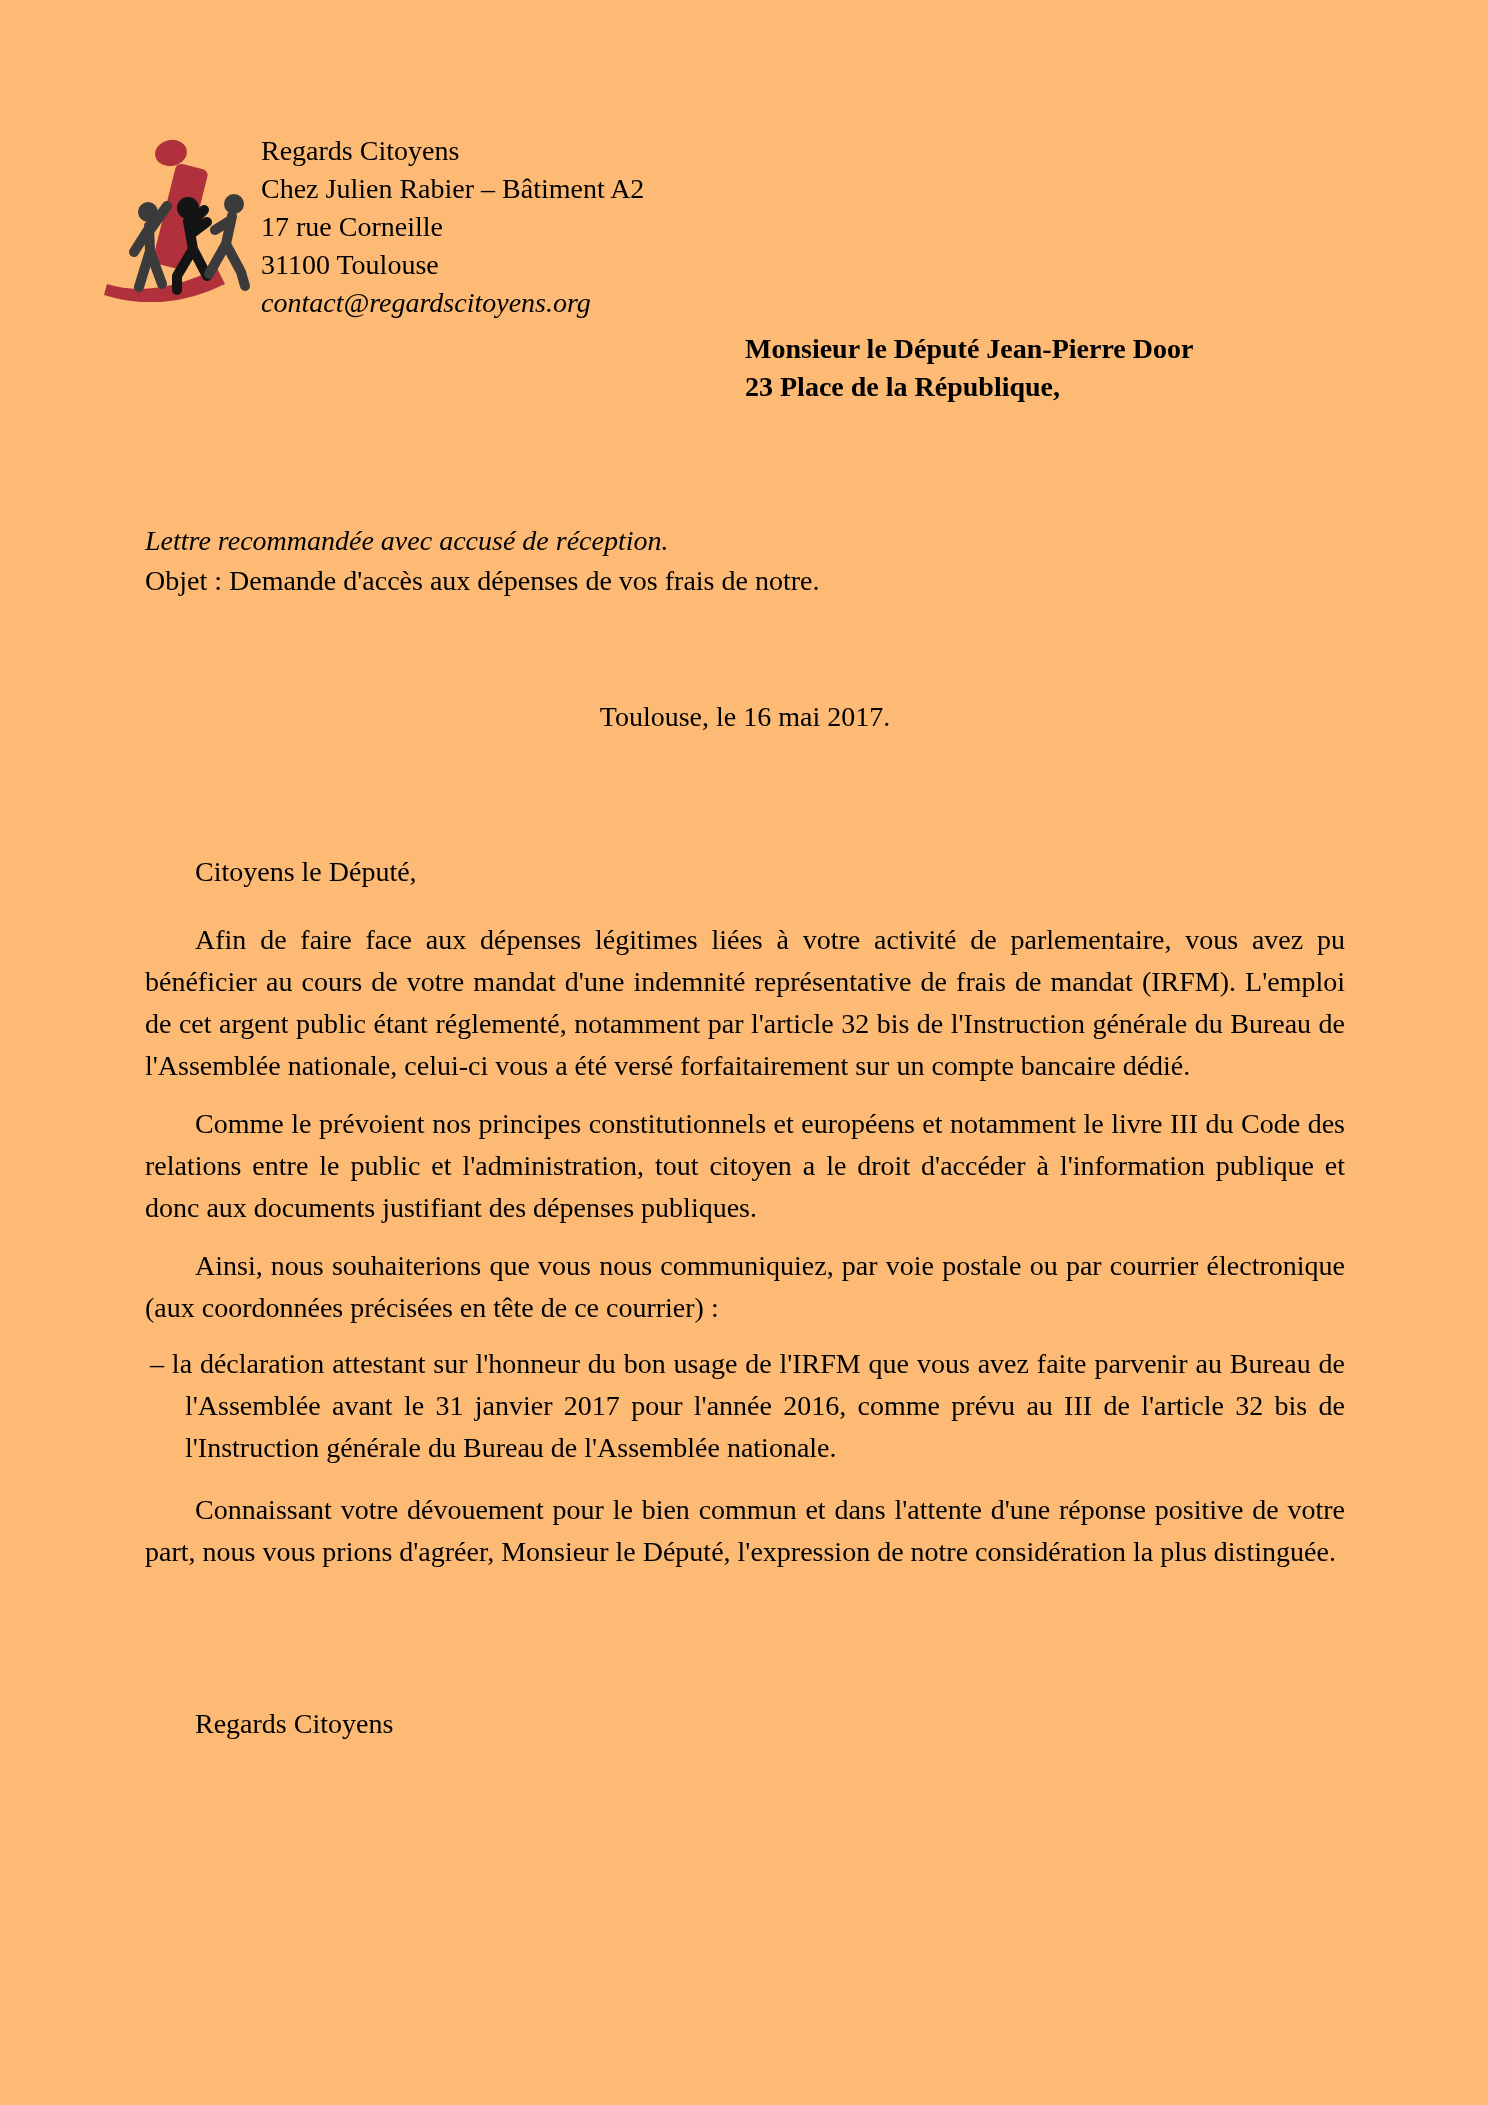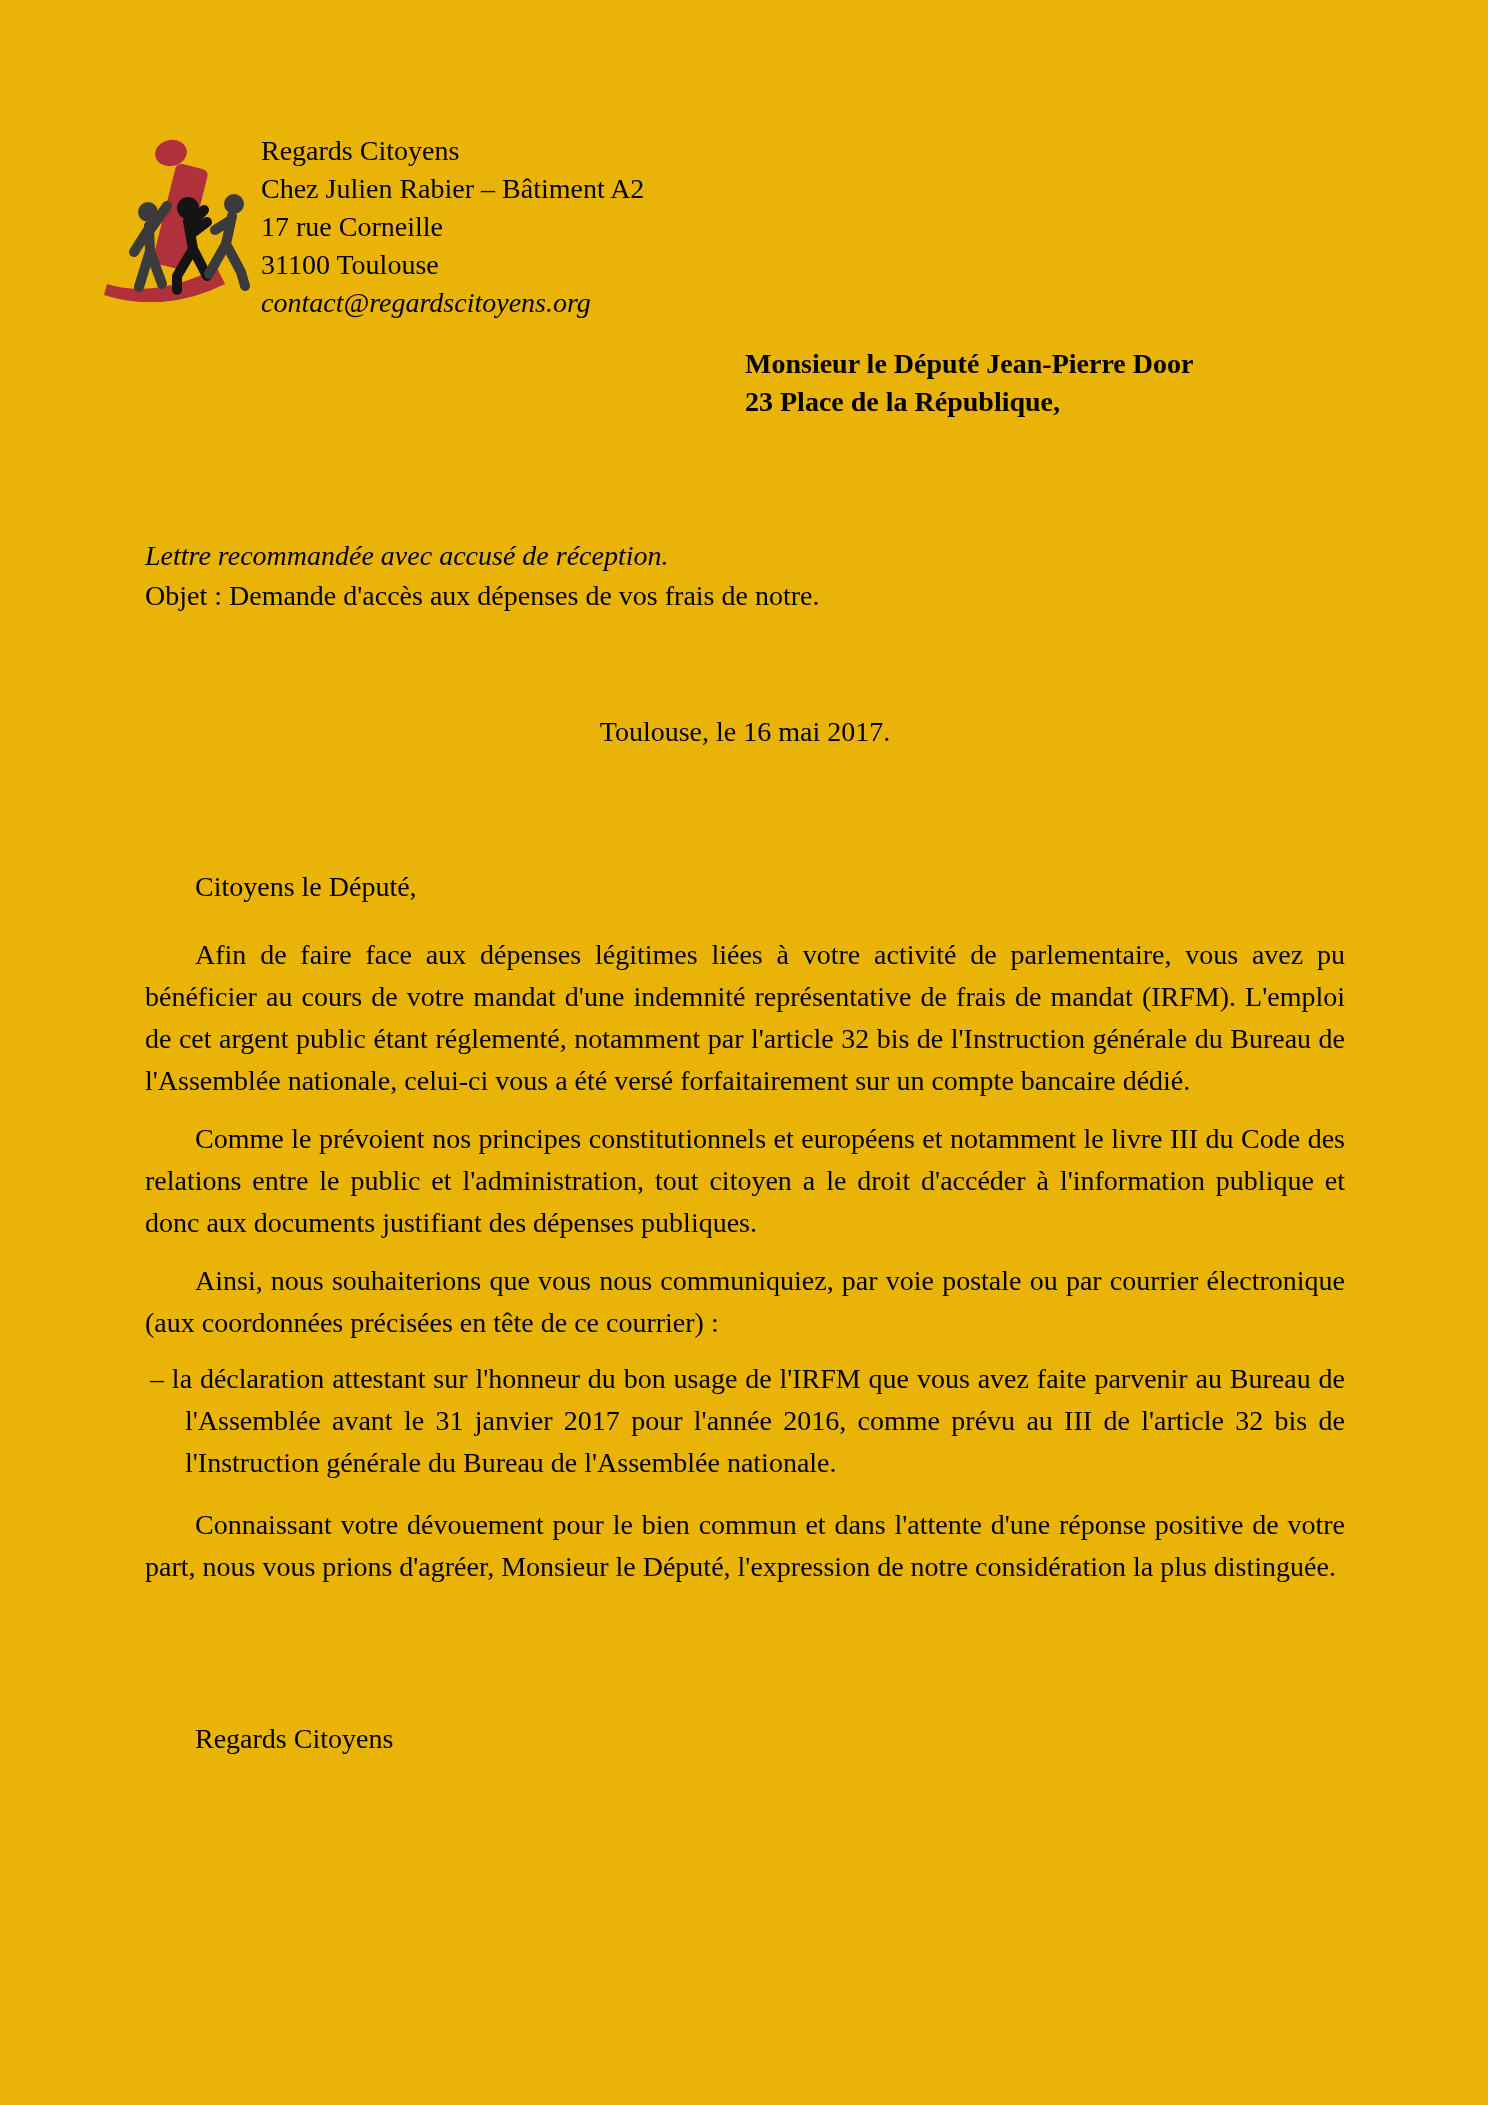--- a/index.html
+++ b/index.html
@@ -1,35 +1,35 @@
 <!DOCTYPE html>
 <html lang="fr"><head>
 <meta charset="utf-8">
 <style>
   html, body { margin: 0; padding: 0; background: #ffffff; }
   .page {
     position: relative;
     width: 1488px;
     min-height: 2105px;
     box-sizing: border-box;
-    background: #eab308;
+    background: #fdba74;
     padding: 132px 143px 60px 145px;
     font-family: "Liberation Serif", "DejaVu Serif", serif;
     font-size: 28px;
     color: #000000;
   }
 
   
   .letterhead { display: flex; align-items: flex-start; }
   .logo { flex: none; width: 152px; margin-left: -42px; padding-top: 2px; }
   .sender { margin-left: 6px; line-height: 38px; white-space: nowrap; }
   .sender .email { font-style: italic; }
 
   
-  .recipient { margin-left: 600px; margin-top: 23px; font-weight: bold; line-height: 38px; }
+  .recipient { margin-left: 600px; margin-top: 8px; font-weight: bold; line-height: 38px; }
 
   
   .refs { margin-top: 115px; line-height: 40px; }
   .ref-registered { font-style: italic; }
 
   
   .date-line { margin-top: 100px; text-align: center; }
 
   
   .salutation { margin-top: 118px; text-indent: 50px; line-height: 42px; }

